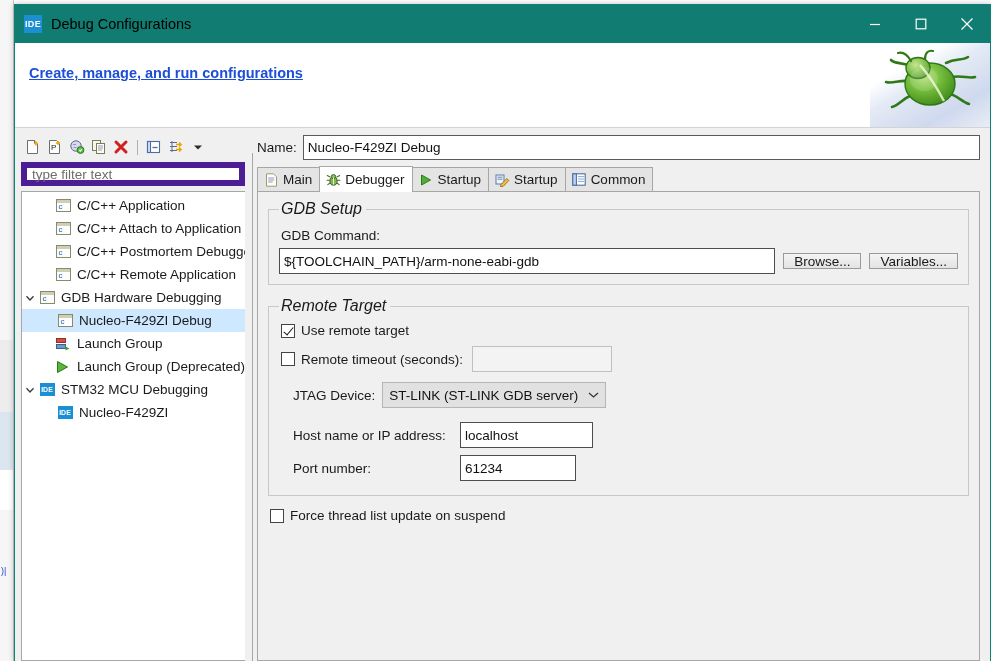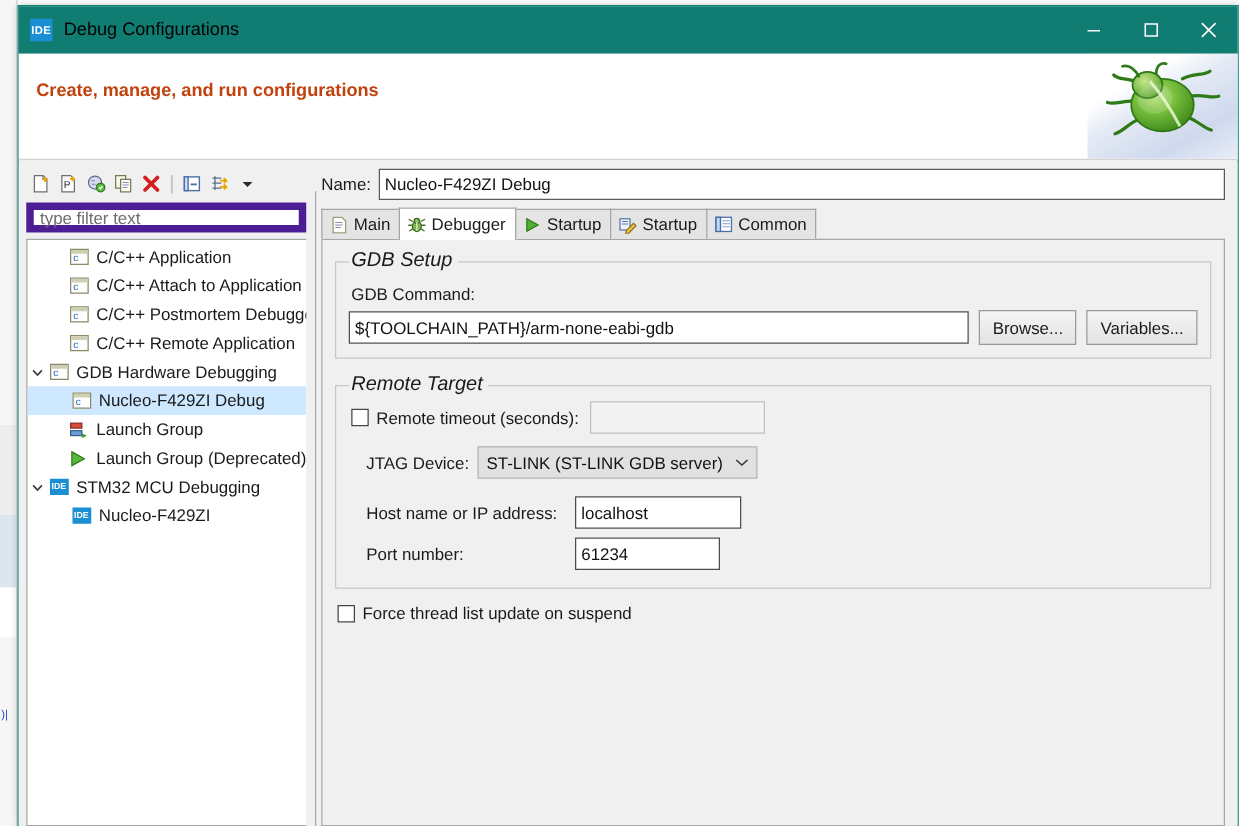--- a/index.html
+++ b/index.html
@@ -73,21 +73,22 @@
     height: 85px;
     background: #ffffff;
     border-bottom: 1px solid #d3d3d3;
     overflow: hidden;
   }
   #banner-title {
     position: absolute;
     left: 14px; top: 22px;
     font-size: 14.5px;
     font-weight: bold;
-    color: #c2410c;
+    color: #1d4ed8;
+    text-decoration: underline;
   }
   #banner-art {
     position: absolute;
     right: 0; top: 0;
     width: 120px; height: 84px;
     background: linear-gradient(150deg, #ffffff 0%, #ffffff 28%, #e4eaf5 45%, #cfd9ee 75%, #e8edf7 100%);
   }
   #bug-wrap { position: absolute; right: 8px; top: 6px; width: 104px; height: 74px; }
 
   
@@ -299,21 +300,21 @@
     font-size: 13.5px; color: #111111;
     padding: 0 4px;
     display: flex; align-items: center;
     white-space: nowrap; overflow: hidden;
   }
   .txt-input.disabled {
     background: #f3f3f3;
     border: 1px solid #c0c0c0;
   }
   .btn {
-    height: 28px;
+    height: 16px;
     min-width: 66px;
     background: linear-gradient(#f4f4f4, #e3e3e3);
     border: 1px solid #9a9a9a;
     font-size: 13.5px; color: #1a1a1a;
     display: flex; align-items: center; justify-content: center;
     padding: 0 10px;
     white-space: nowrap;
   }
   .row { display: flex; align-items: center; }
   .cbox {
@@ -666,20 +667,24 @@
           <div class="row" style="gap:8px;">
             <div class="txt-input" style="flex:1 1 auto;">${TOOLCHAIN_PATH}/arm-none-eabi-gdb</div>
             <div class="btn">Browse...</div>
             <div class="btn">Variables...</div>
           </div>
         </fieldset>
 
         <fieldset class="grp" style="padding-bottom:14px;">
           <legend>Remote Target</legend>
 
+          <div class="row" style="margin:4px 0 8px 2px;">
+            <span class="cbox checked"></span>
+            <span class="field-label">Use remote target</span>
+          </div>
 
           <div class="row" style="margin:0 0 10px 2px;">
             <span class="cbox"></span>
             <span class="field-label">Remote timeout (seconds):</span>
             <span class="txt-input disabled" style="width:140px;margin-left:9px;"></span>
           </div>
 
           <div class="row" style="margin:0 0 14px 14px;">
             <span class="field-label" style="margin-right:7px;">JTAG Device:</span>
             <span class="combo">

